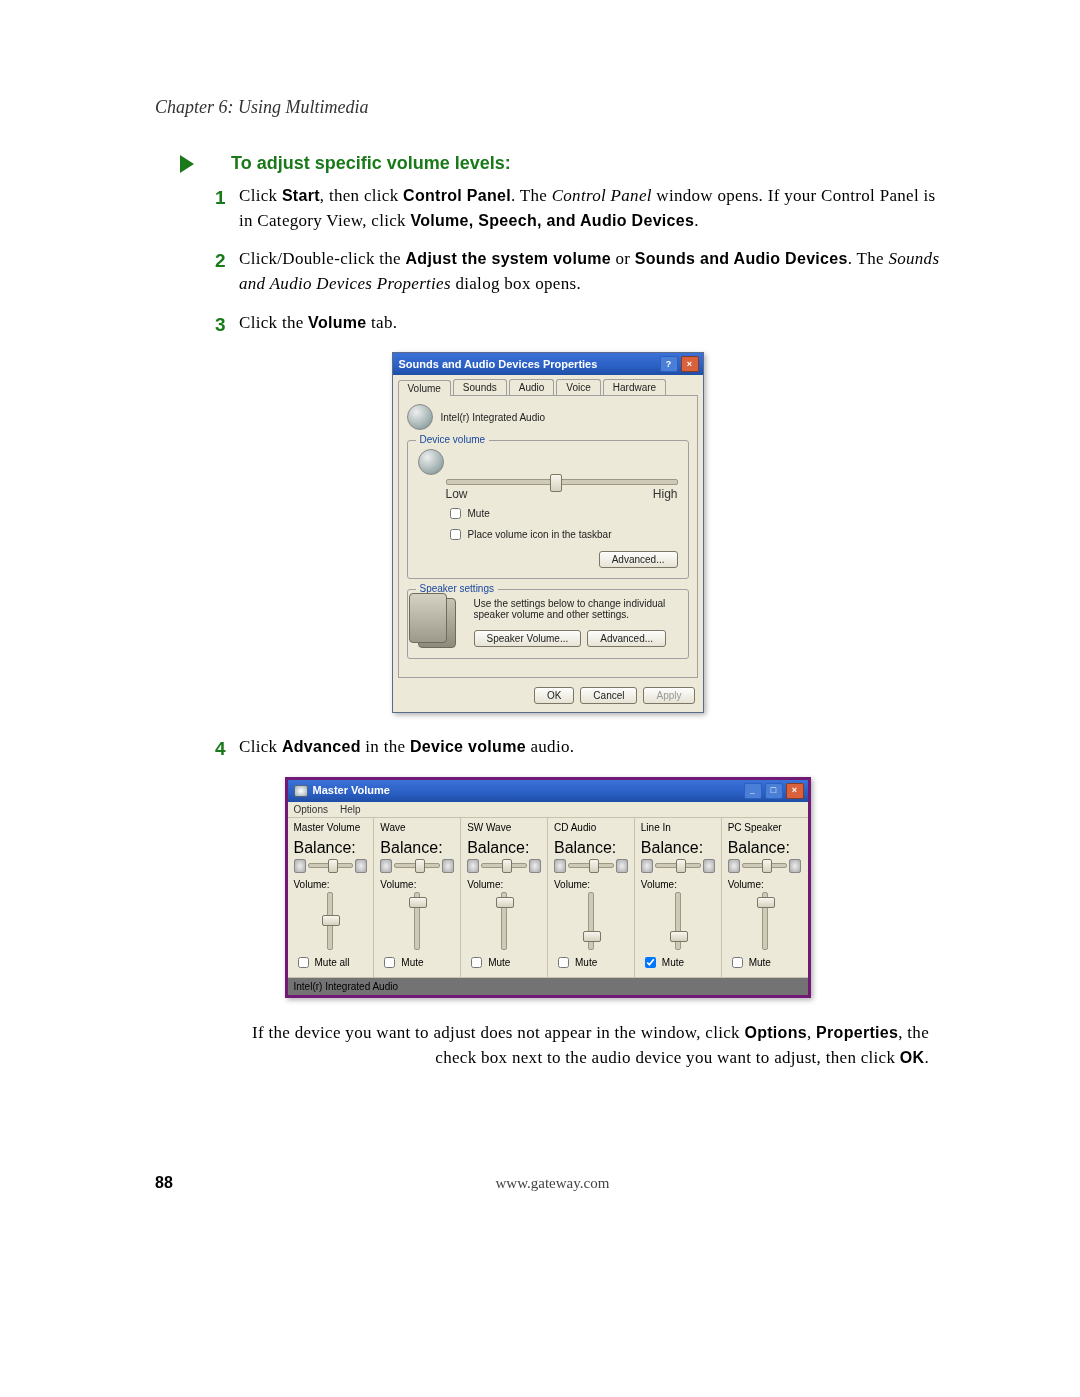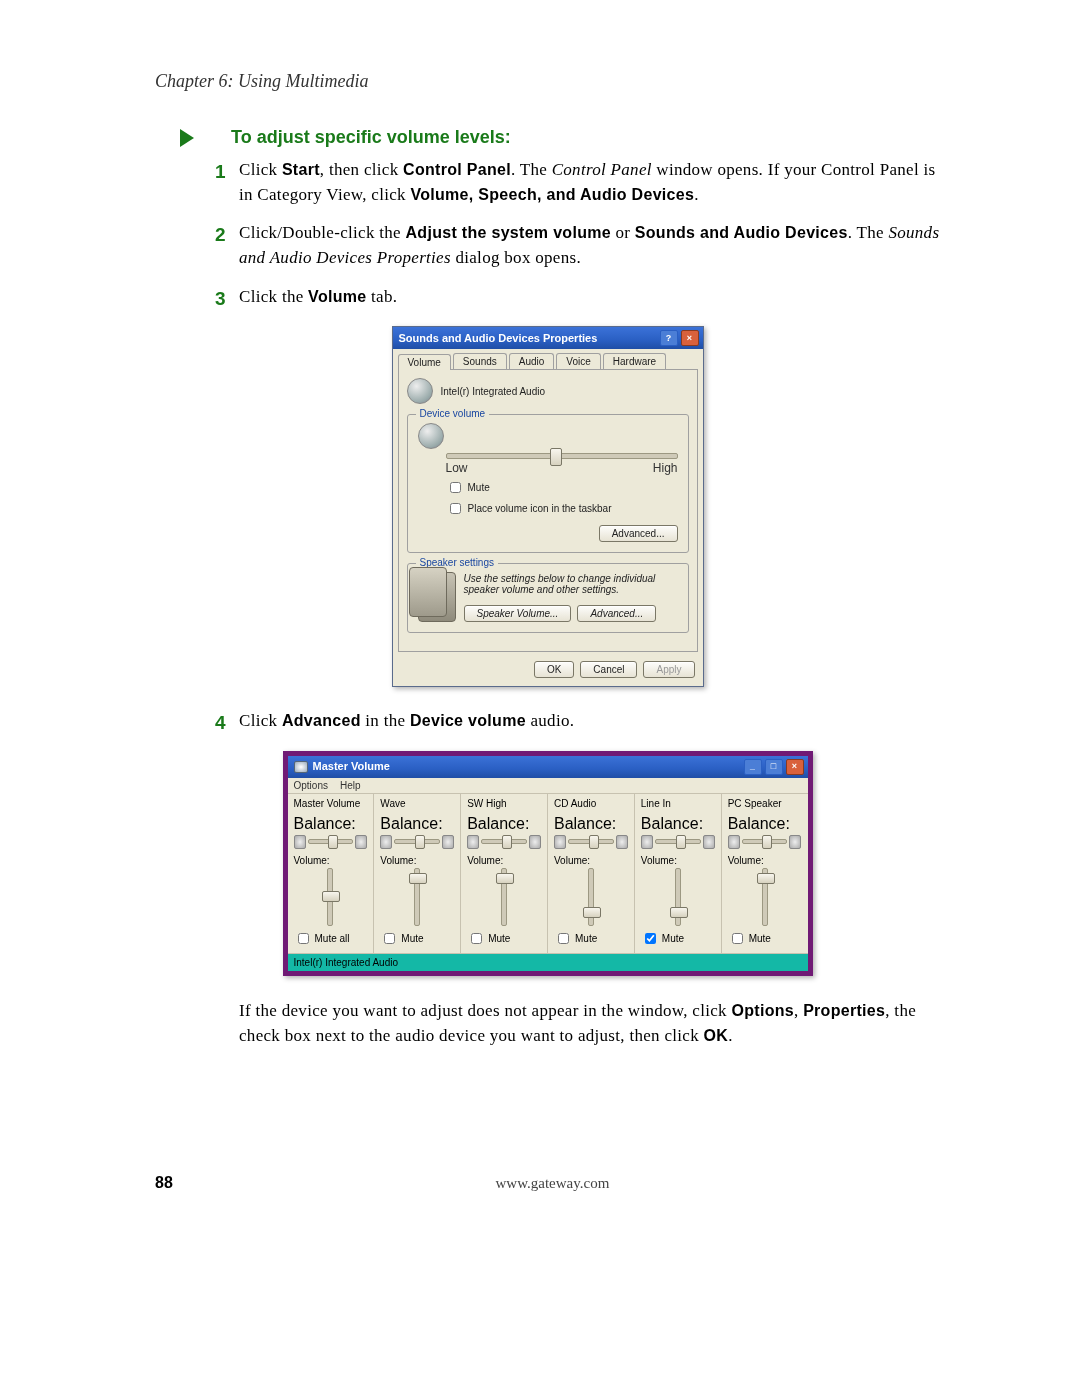--- a/index.html
+++ b/index.html
@@ -8,21 +8,21 @@
     background: #ffffff;
     font-family: "Times New Roman", Times, serif;
     color: #000;
     width: 1080px;
   }
   .page {
     width: 1080px;
     height: 1397px;
     position: relative;
     box-sizing: border-box;
-    padding: 71px 140px 0 155px;
+    padding: 97px 140px 0 155px;
   }
   .chapter {
     font-style: italic;
     font-size: 18px;
     color: #333;
     margin-bottom: 35px;
   }
   .heading-row {
     display: flex;
     align-items: center;
@@ -163,42 +163,42 @@
   .btn-row { display:flex; justify-content:flex-end; gap:6px; margin-top:8px;}
   .xpbtn {
     padding: 2px 12px;
     border: 1px solid #7a7766;
     background: linear-gradient(#fdfdfb,#e7e3d4);
     border-radius: 3px;
     font-size: 10px;
     box-shadow: 0 1px 0 #fff inset;
   }
   .xpbtn.disabled { color:#999; }
-  .spk-row { display:flex; align-items:flex-end;font-style:italic; }
+  .spk-row { display:flex; gap:10px; align-items:flex-start; }
   .spk-icon {
     width:36px; height:48px;
     background: linear-gradient(#c7c3b4,#8e8a7b);
     border:1px solid #6e6a5c; border-radius:4px;
     position:relative;
   }
   .spk-icon::before{
     content:""; position:absolute; width:36px; height:48px; left:-10px; top:-6px;
     background: linear-gradient(#d6d2c3,#9e9a8b);
     border:1px solid #6e6a5c; border-radius:4px;
   }
   .spk-text { font-size:10px; flex:1; }
   .dlg-footer { display:flex; justify-content:flex-end; gap:6px; padding: 4px 8px 8px 8px;}
 
   
   .mixer {
     width: 520px;
     font-family: Tahoma, Arial, sans-serif;
     font-size: 10px;
-    background: #14b8a6;
-    border: 5px solid #701a75;
+    background: #737373;
+    border: 3px solid #701a75;
     box-shadow: 2px 2px 5px rgba(0,0,0,0.3);
   }
   .mixer .titlebar { font-size: 11px; }
   .tb-btn.min, .tb-btn.max { background:#4b7ed6; border-color:#2a5fc3; }
   .menubar { padding: 2px 6px; color:#333; font-size:10px; display:flex; gap:12px; background:#ece9d8;}
   .mixer-body { display:flex; background:#ece9d8; border-top:1px solid #c7c2b0;}
   .channel {
     flex:1;
     border-right: 1px solid #c7c2b0;
     padding: 4px 6px 6px 6px;
@@ -231,20 +231,21 @@
   .mute-row input { width:11px; height:11px; }
   .mixer-status { padding:3px 6px; font-size:10px; border-top:1px solid #c7c2b0;}
 
   .trailing-para {
     margin-left: 84px;
     font-size: 17px;
     line-height: 1.5;
     letter-spacing: 0.3px;
     margin-top: 4px;
     max-width: 690px;
+    text-align: right;
   }
   .footer {
     position: absolute;
     bottom: 205px;
     left: 155px;
     right: 148px;
     display: flex;
     align-items: center;
     font-size: 16px;
   }
@@ -416,21 +417,21 @@
               <div class="vslider-track">
                 <div class="vslider-thumb" style="top:4px"></div>
               </div>
             </div>
             <label class="mute-row">
               <input type="checkbox" style="">
               <span>Mute</span>
             </label>
           </div>
           <div class="channel">
-            <div class="ch-title">SW High</div>
+            <div class="ch-title">SW Wave</div>
             <div class="ch-bal-label">Balance:</div>
             <div class="bal-row">
               <div class="bal-ico"></div>
               <div class="bal-track">
                 <div class="bal-thumb"></div>
               </div>
               <div class="bal-ico"></div>
             </div>
             <div class="vol-label">Volume:</div>
             <div class="vslider-wrap">

